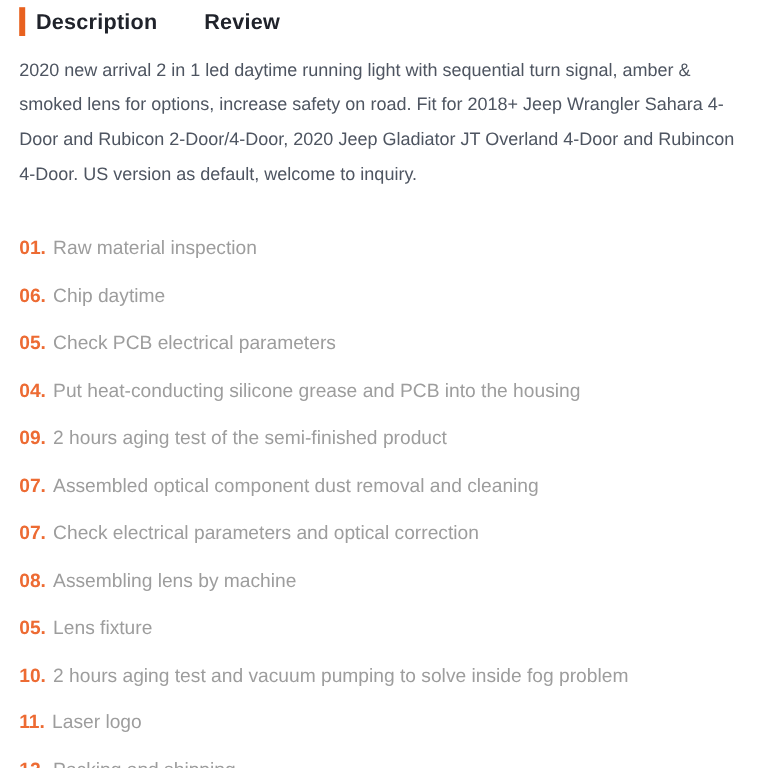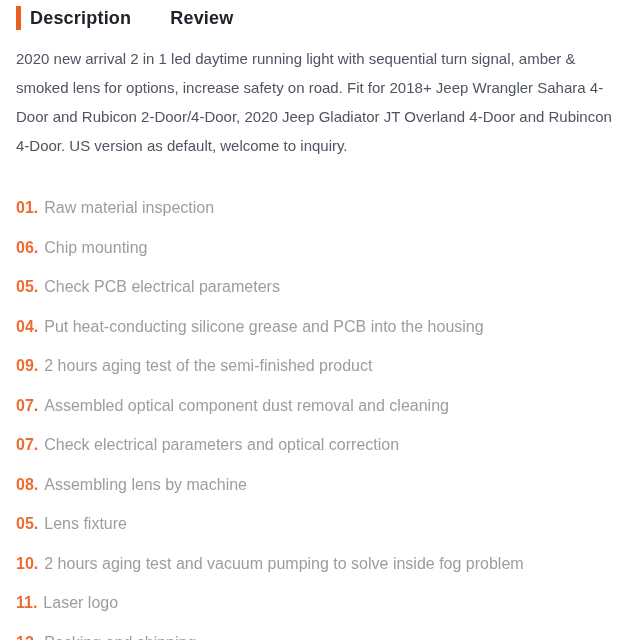--- a/index.html
+++ b/index.html
@@ -77,21 +77,21 @@
     <div class="tab">Review</div>
   </div>
 
   <p class="description">2020 new arrival 2 in 1 led daytime running light with sequential turn signal, amber &amp; smoked lens for options, increase safety on road. Fit for 2018+ Jeep Wrangler Sahara 4-Door and Rubicon 2-Door/4-Door, 2020 Jeep Gladiator JT Overland 4-Door and Rubincon 4-Door. US version as default, welcome to inquiry.</p>
 
   <ul class="steps">
     <li class="step">
       <span class="step-num">01.</span><span>Raw material inspection</span>
     </li>
     <li class="step">
-      <span class="step-num">06.</span><span>Chip mounting</span>
+      <span class="step-num">06.</span><span>Chip daytime</span>
     </li>
     <li class="step">
       <span class="step-num">05.</span><span>Check PCB electrical parameters</span>
     </li>
     <li class="step">
       <span class="step-num">04.</span><span>Put heat-conducting silicone grease and PCB into the housing</span>
     </li>
     <li class="step">
       <span class="step-num">09.</span><span>2 hours aging test of the semi-finished product</span>
     </li>

